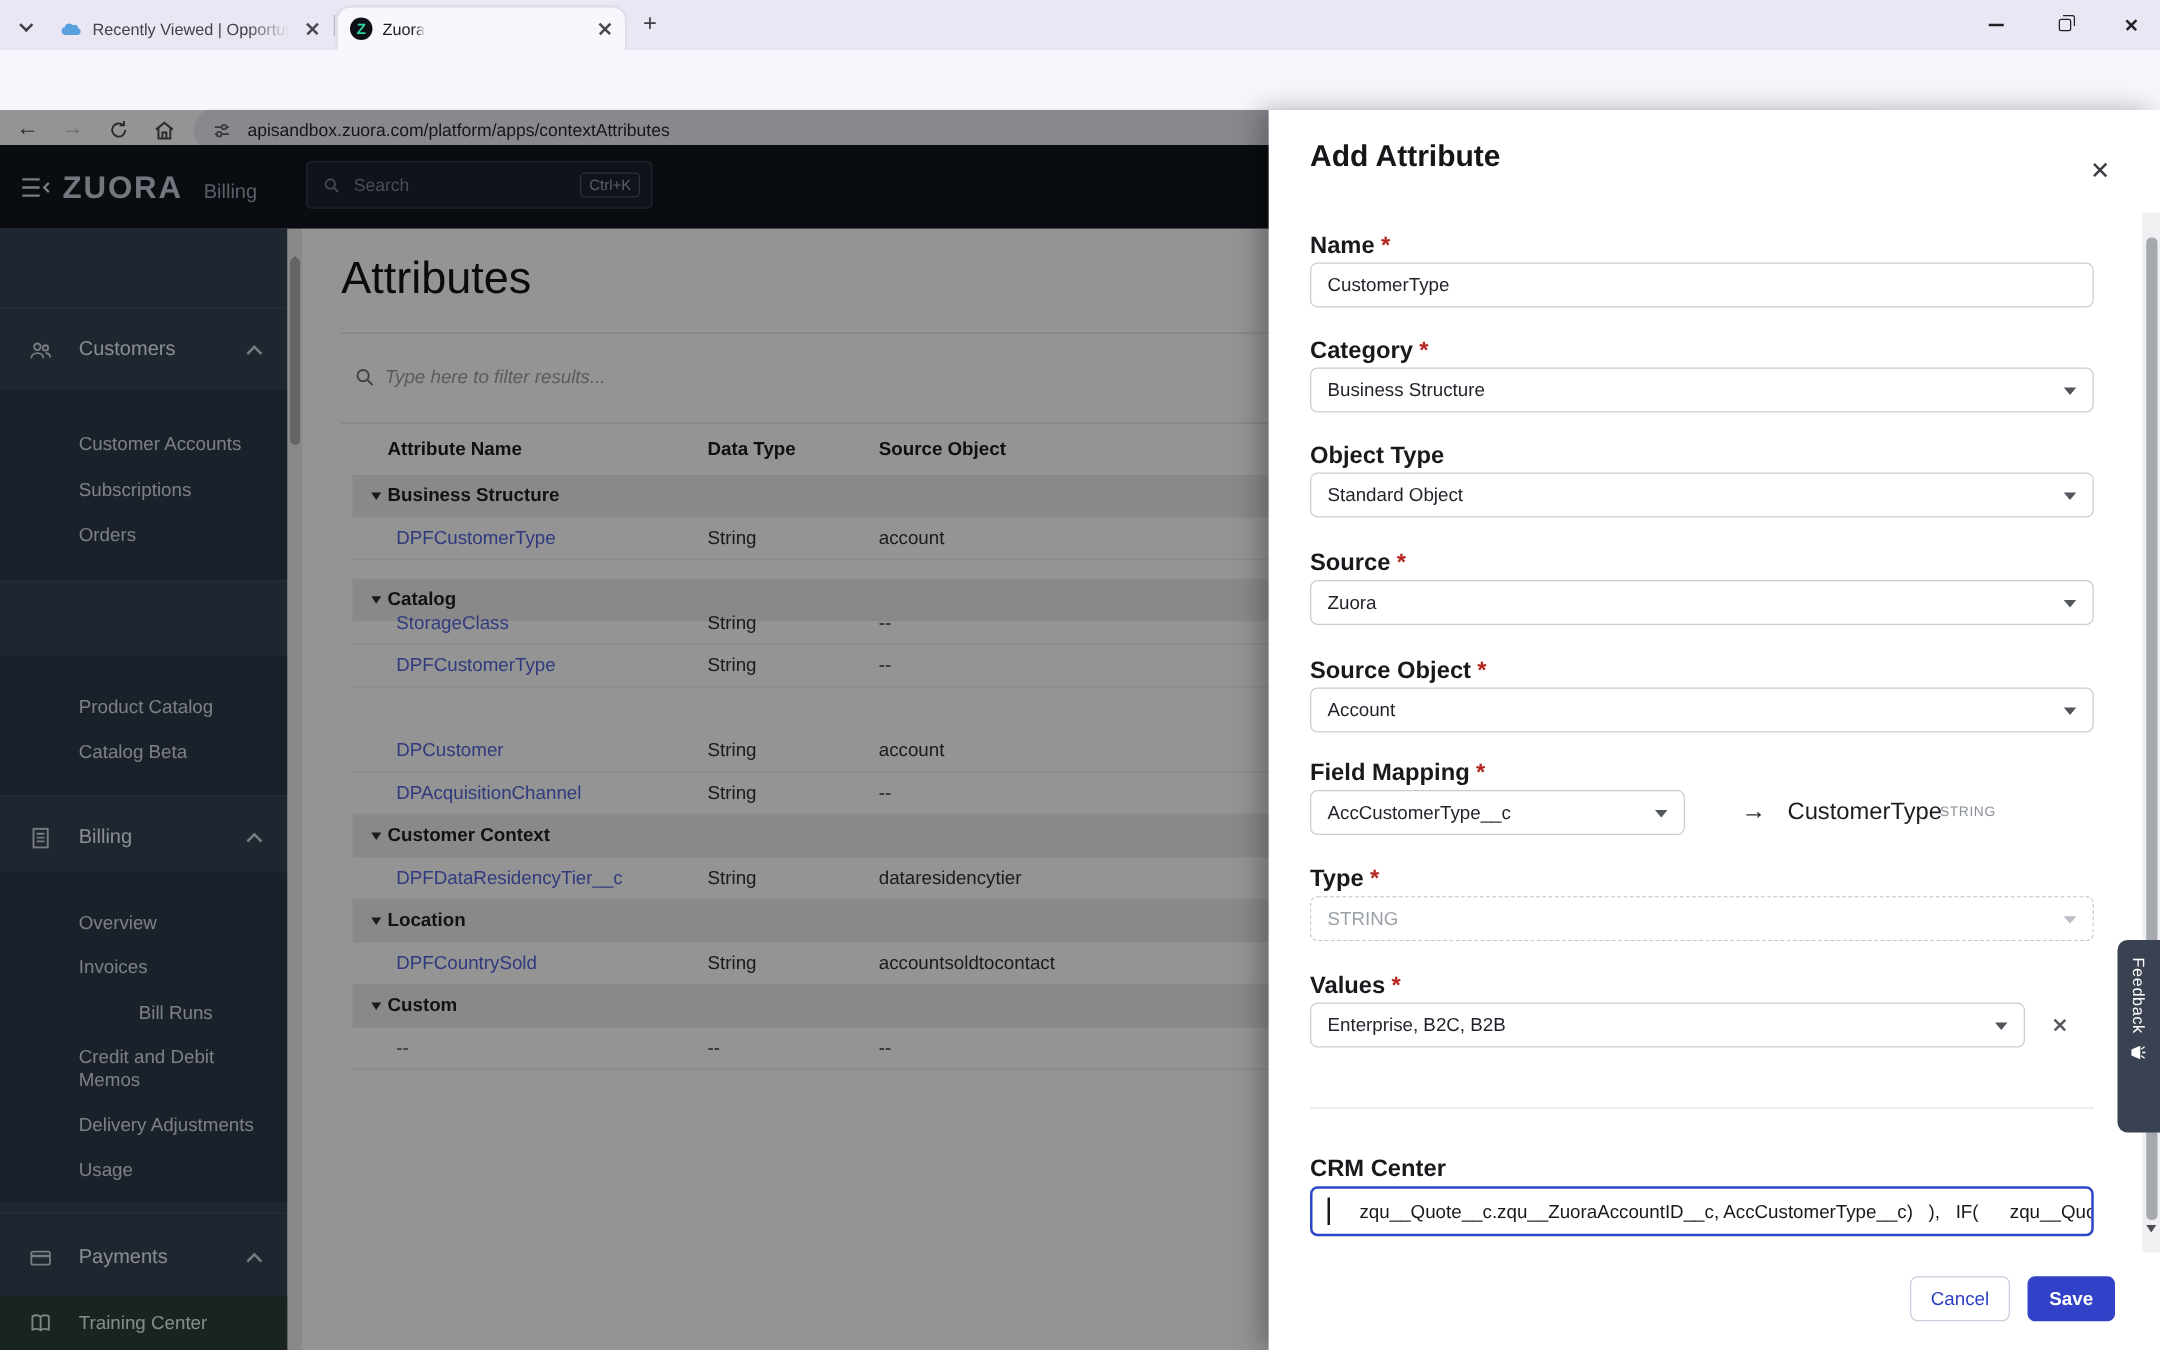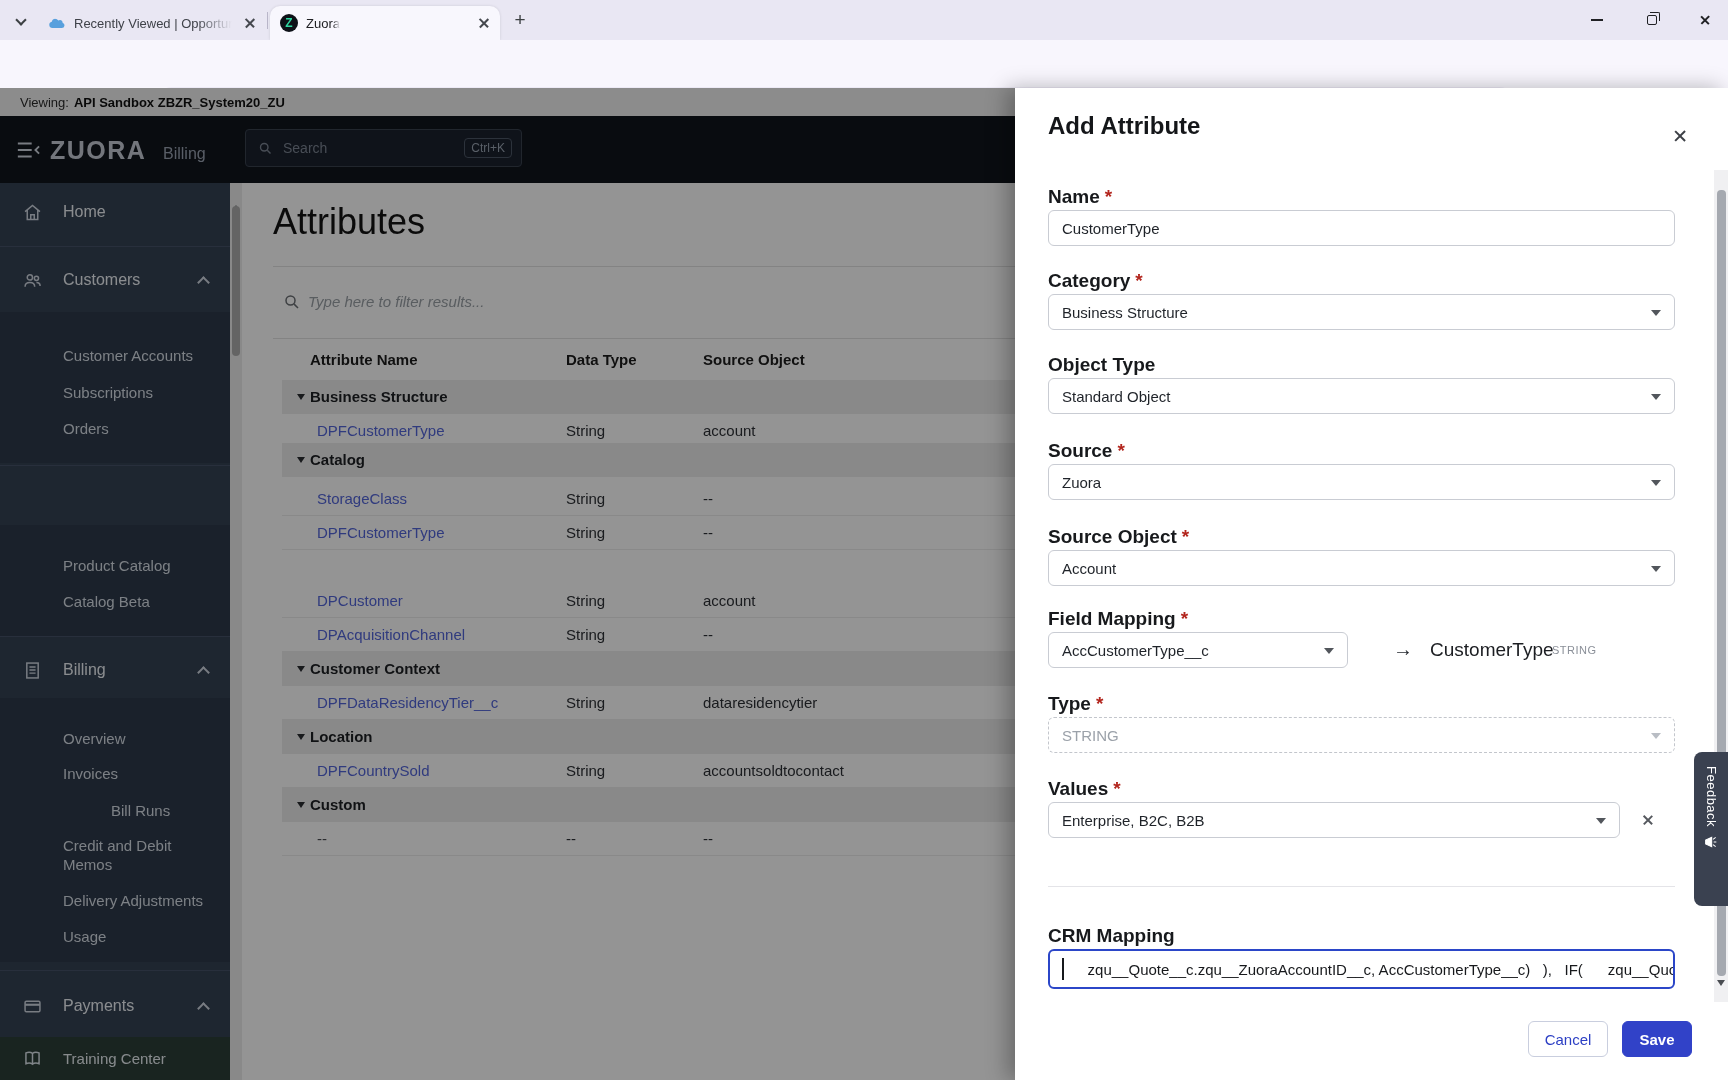--- a/index.html
+++ b/index.html
@@ -193,24 +193,20 @@
 
     <div class="pro-pill">
       <span class="avatar"></span>
       <span class="pro-label">Work</span>
     </div>
     <div class="tb-icon" style="left:1694px;font-size:17px;font-weight:bold;">
         <span>⋮</span>
       </div>
   </div>
 
-  <div class="banner">
-    <span style="margin-left:20px;">Viewing:</span>
-    <span style="margin-left:5px;font-weight:bold;color:#111;">API Sandbox ZBZR_System20_ZU</span>
-  </div>
 
   <div class="appheader">
     <svg class="abs" style="left:16px;top:24px;" width="24" height="20" viewBox="0 0 26 20" fill="none" stroke="#cfd6e0" stroke-width="2">
         <path d="M2 3h15M2 10h15M2 17h15M25 6l-4 4 4 4"></path>
       </svg>
     <div class="logo">ZUORA</div>
     <div class="logo-product">Billing</div>
     <div class="gsearch">
       <svg style="margin-left:12px;" width="15" height="15" viewBox="0 0 24 24" fill="none" stroke="#7d8694" stroke-width="2.2">
           <circle cx="10" cy="10" r="6"></circle>
@@ -219,26 +215,20 @@
       <span class="gsearch-text">Search</span>
       <span class="kbd">Ctrl+K</span>
     </div>
   </div>
 
   <div class="sidebar">
     <div class="subpanel" style="top:129px;height:151px;"></div>
     <div class="subpanel" style="top:342px;height:111px;"></div>
     <div class="subpanel" style="top:515px;height:264px;"></div>
 
-    <div class="side-row" style="top:1px;">
-      <svg class="side-icon" viewBox="0 0 24 24" fill="none" stroke="currentColor" stroke-width="1.7">
-          <path d="M3.5 11 12 4l8.5 7M6 9.5V20h12V9.5M10 20v-5.5h4V20"></path>
-        </svg>
-      <span class="side-label">Home</span>
-    </div>
     <div class="side-div" style="top:63px;"></div>
 
     <div class="side-row" style="top:69px;">
       <svg class="side-icon" viewBox="0 0 24 24" fill="none" stroke="currentColor" stroke-width="1.7">
           <circle cx="9" cy="8.5" r="3"></circle>
           <path d="M3.5 19c0-3 2.5-4.7 5.5-4.7s5.5 1.7 5.5 4.7"></path>
           <circle cx="16.5" cy="9.5" r="2.4"></circle>
           <path d="M16.5 14.4c2.4 0 4.2 1.5 4.2 3.9"></path>
         </svg>
       <span class="side-label">Customers</span>
@@ -331,21 +321,21 @@
 
     <div class="trow group" style="top:197px;">
         <span class="tcaret"></span>
         <span class="gname">Business Structure</span>
       </div>
     <div class="trow item" style="top:231px;">
         <a class="iname">DPFCustomerType</a>
         <span class="c2">String</span>
         <span class="c3">account</span>
       </div>
-    <div class="trow group" style="top:260px;">
+    <div class="trow group" style="top:280px;">
         <span class="tcaret"></span>
         <span class="gname">Catalog</span>
       </div>
     <div class="trow item" style="top:299px;">
         <a class="iname">StorageClass</a>
         <span class="c2">String</span>
         <span class="c3">--</span>
       </div>
     <div class="trow item" style="top:333px;">
         <a class="iname">DPFCustomerType</a>
@@ -436,21 +426,21 @@
       </div>
 
     <div class="f-label" style="top:690px;"><span>Values</span><span class="req">*</span></div>
     <div class="f-input select" style="top:714px;width:572px;">
         <span>Enterprise, B2C, B2B</span>
       </div>
     <span class="clear-x x-icon" style="top:724px;"></span>
 
     <div class="d-div"></div>
 
-    <div class="f-label" style="top:837px;"><span>CRM Mapping</span></div>
+    <div class="f-label" style="top:837px;"><span>CRM Center</span></div>
     <div class="crm-input">
       <span class="caret-bar"></span>
       <span class="crm-text">zqu__Quote__c.zqu__ZuoraAccountID__c, AccCustomerType__c)   ),   IF(      zqu__Quc</span>
     </div>
 
     <div class="btn btn-cancel">Cancel</div>
     <div class="btn btn-save">Save</div>
   </div>
 
   <div class="dscroll-track"></div>

